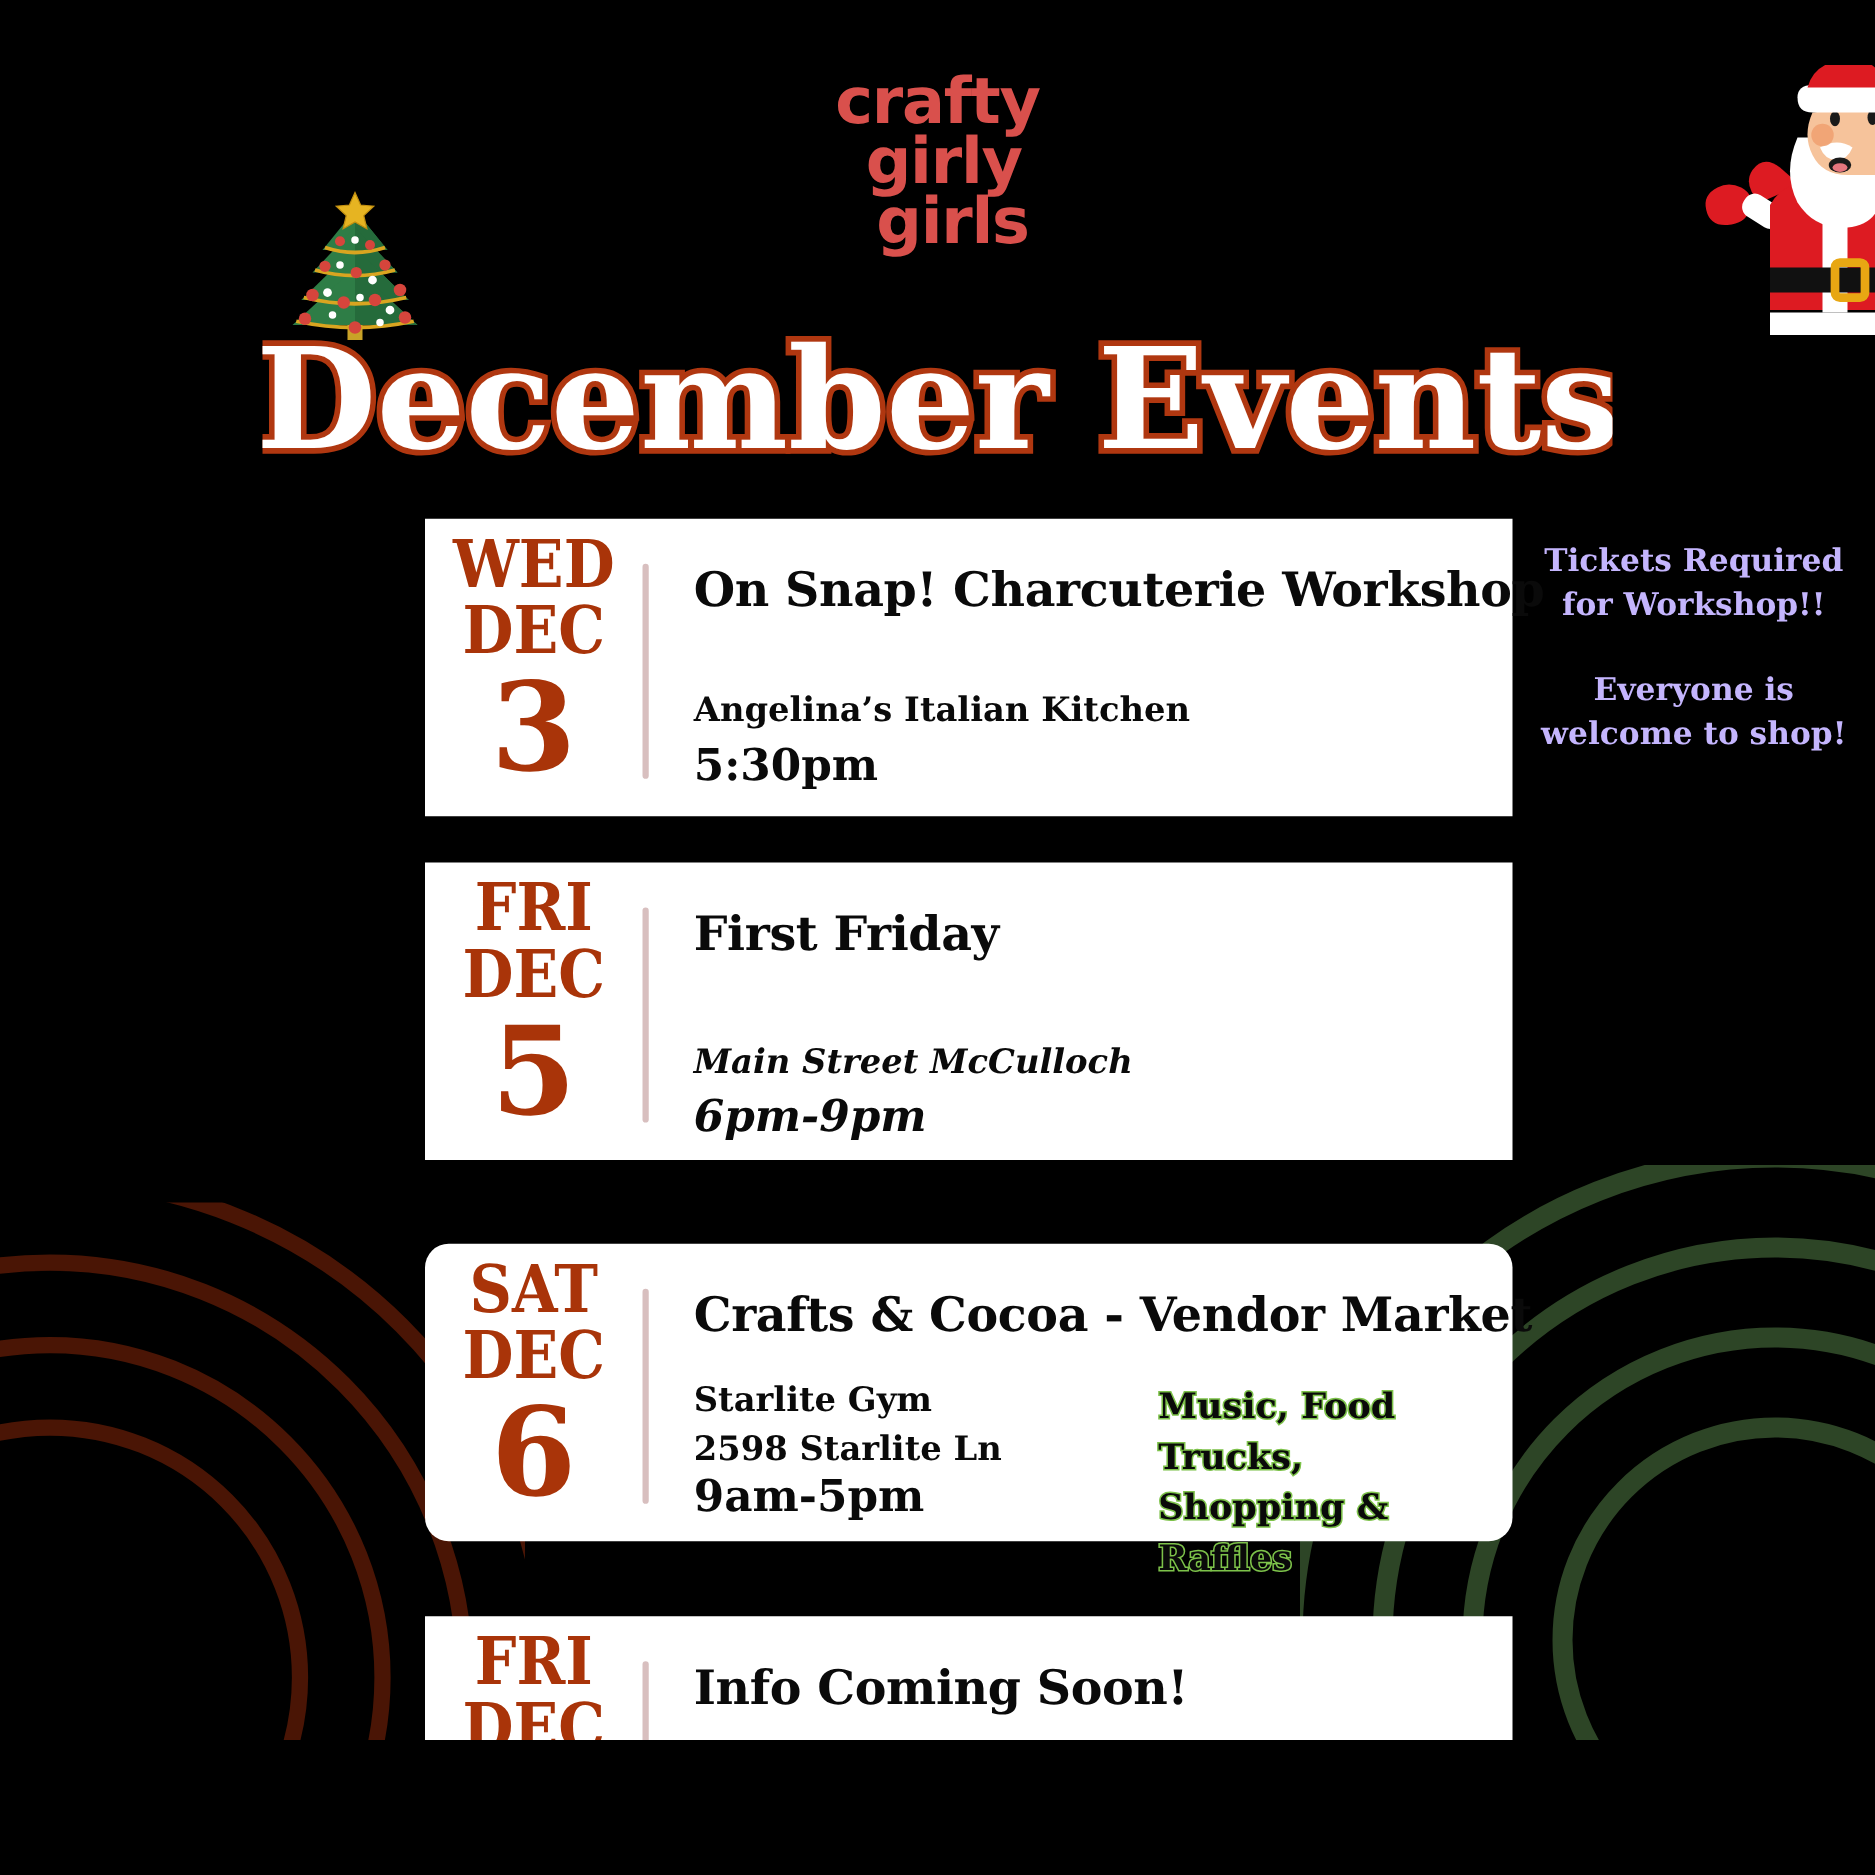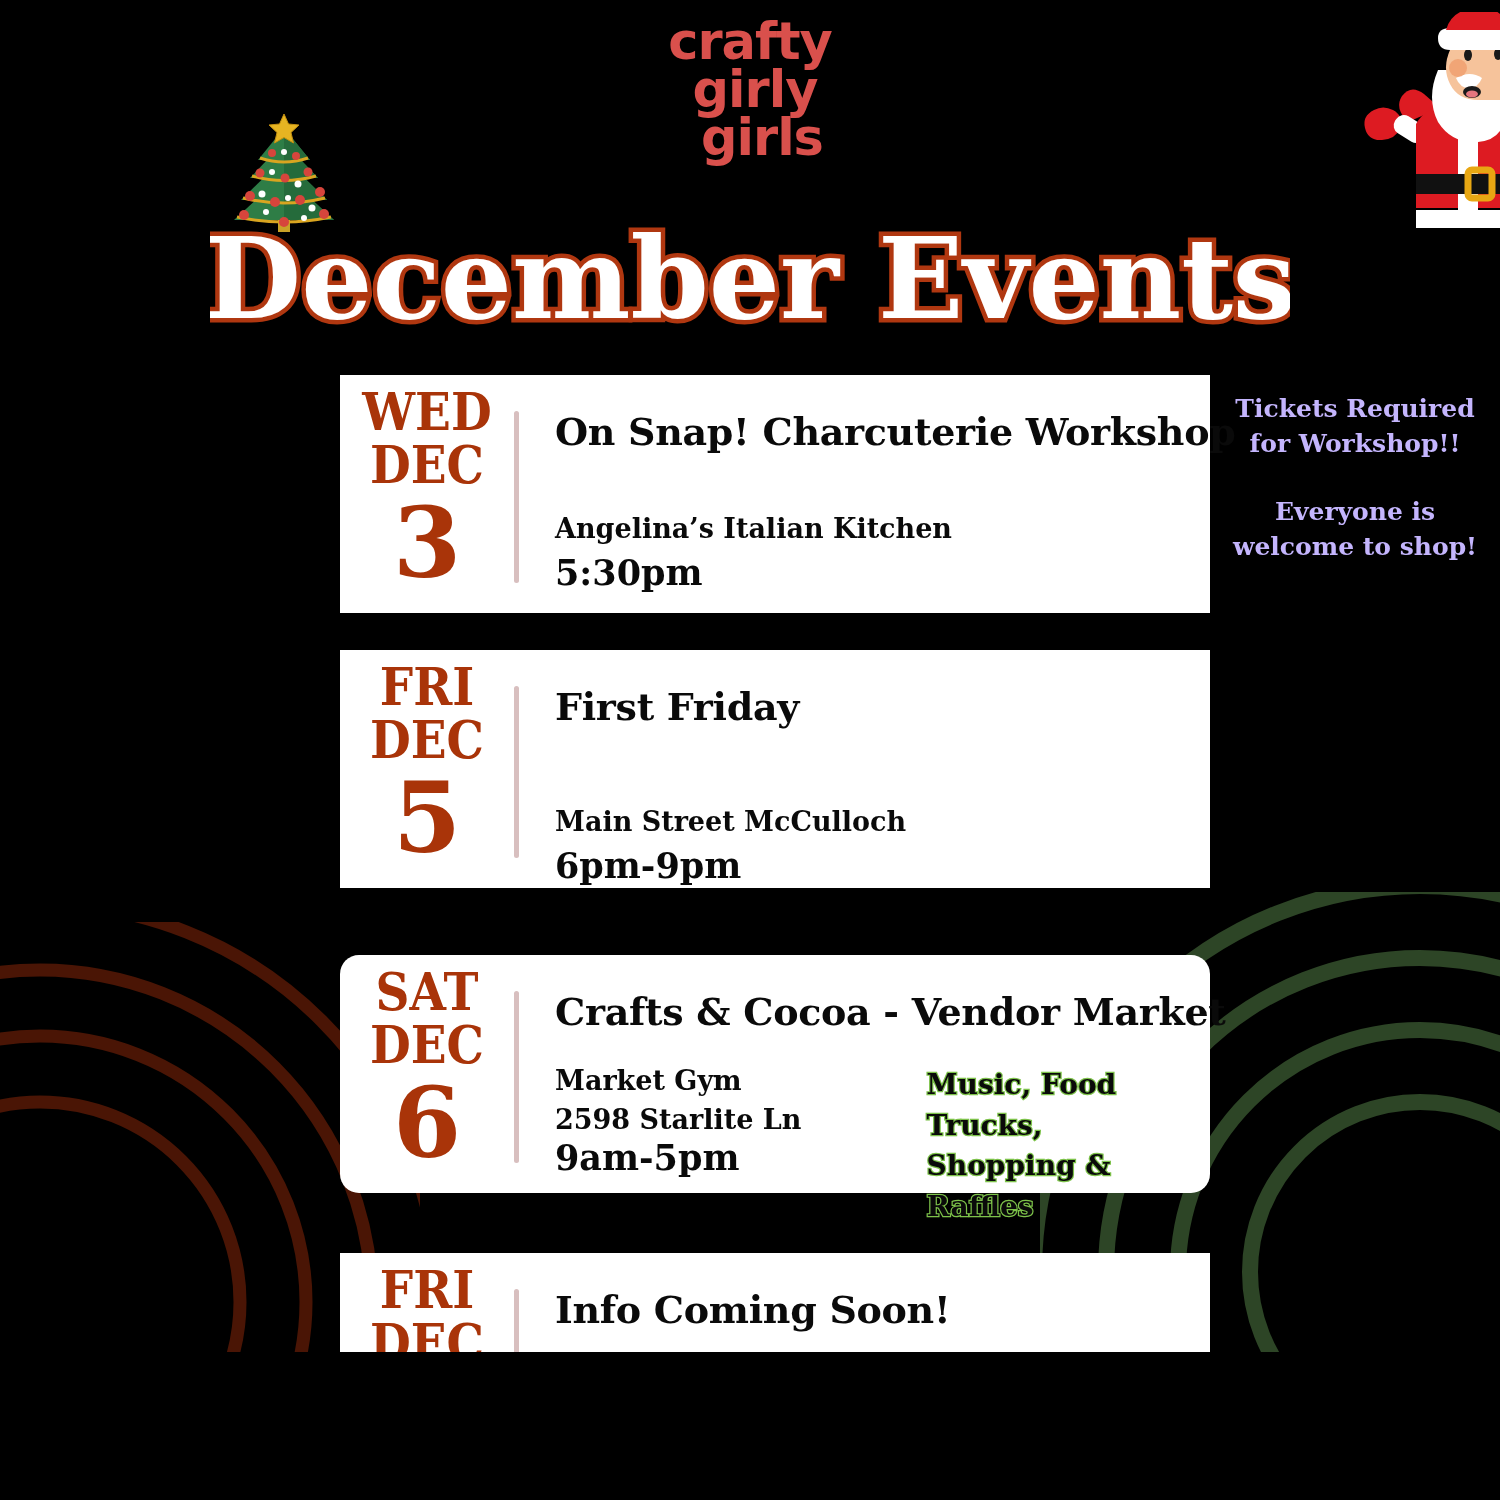--- a/index.html
+++ b/index.html
@@ -7,20 +7,21 @@
     padding: 0;
     background: #000;
   }
   #poster {
     position: relative;
     width: 1500px;
     height: 1352px;
     background: #000000;
     overflow: hidden;
     font-family: "Liberation Sans", sans-serif;
+    margin-top: 40px;
   }
 
   
   .arcs {
     position: absolute;
     pointer-events: none;
   }
   #arcs-bottom-left { left: -340px; bottom: -330px; width: 760px; height: 760px; }
   #arcs-bottom-right { right: -300px; bottom: -300px; width: 760px; height: 760px; }
 
@@ -142,21 +143,21 @@
     left: 36px;
     font-family: "DejaVu Serif", serif;
     color: #0A0A0A;
   }
   .meta-line { display: block; }
   .meta-venue   { font-size: 27px; font-weight: bold; margin-bottom: 8px; }
   .meta-address { font-size: 27px; font-weight: bold; margin-bottom: 2px; }
   .meta-time    { font-size: 35px; font-weight: bold; }
 
   #event-meta-0 { top: 138px; }
-  #event-meta-1 { top: 156px; }
+  #event-meta-1 { top: 144px; font-style: italic; }
   #event-meta-2 { top: 110px; }
 
   .event-extra {
     position: absolute;
     right: 14px;
     top: 110px;
     width: 285px;
     font-family: "DejaVu Serif", serif;
     font-weight: bold;
     font-size: 28px;
@@ -341,21 +342,21 @@
   <div class="event-card" id="event-card-2">
     <div class="date-col">
       <span class="date-dow">SAT</span>
       <span class="date-mon">DEC</span>
       <span class="date-day">6</span>
     </div>
     <div class="divider"></div>
     <div class="detail-col">
       <div class="event-title">Crafts &amp; Cocoa - Vendor Market</div>
       <div class="event-meta" id="event-meta-2">
-        <span class="meta-line meta-venue">Market Gym</span>
+        <span class="meta-line meta-venue">Starlite Gym</span>
         <span class="meta-line meta-address">2598 Starlite Ln</span>
         <span class="meta-line meta-time">9am-5pm</span>
       </div>
       <div class="event-extra">
         <span>Music, Food Trucks,</span><br>
         <span>Shopping &amp; Raffles</span>
       </div>
     </div>
   </div>
 

